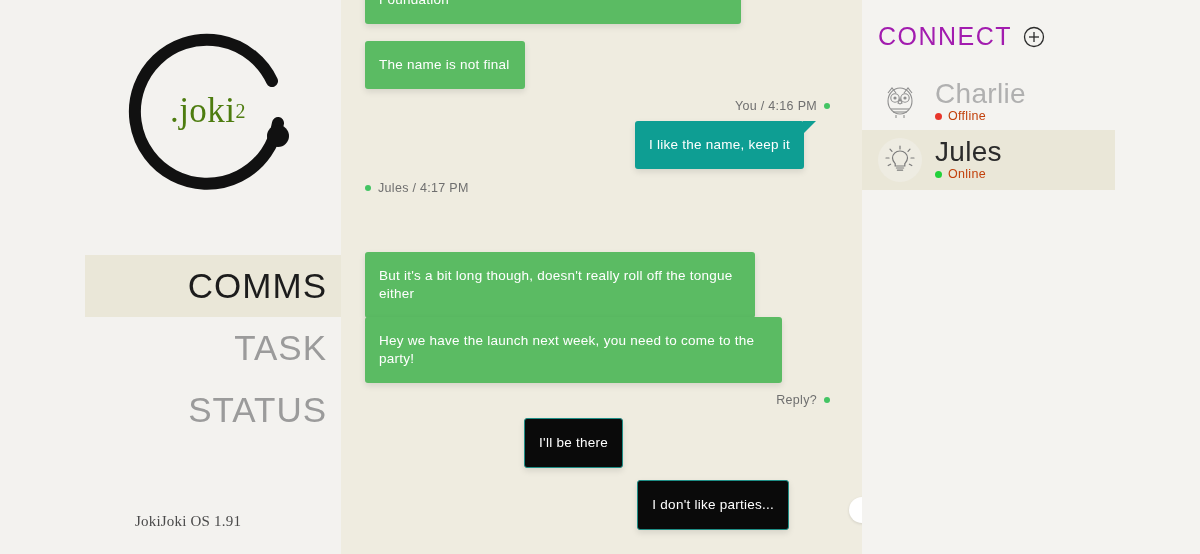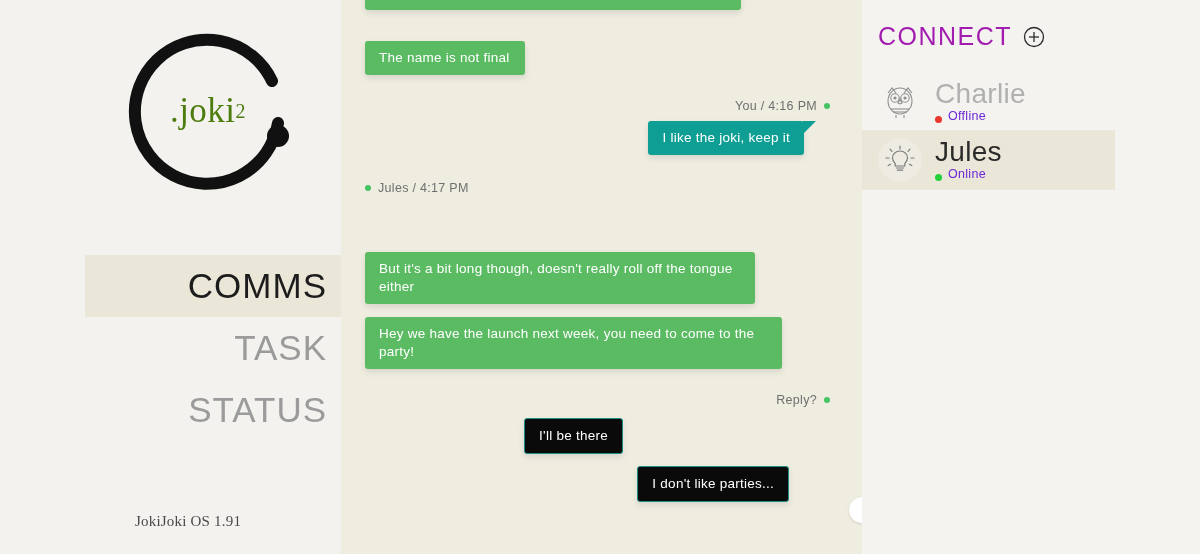--- a/index.html
+++ b/index.html
@@ -59,21 +59,21 @@
     font-size:12.5px; color:#6f6f6f; letter-spacing:0.3px;
     display:flex; align-items:center; gap:7px;
     white-space:nowrap;
   }
   .dot { width:6px; height:6px; border-radius:50%; display:inline-block; }
   .dot.green { background:#43c463; }
 
   .bubble {
     position:relative;
     border-radius:3px;
-    padding:8px 14px;
+    padding:15px 14px;
     font-size:13.5px;
     line-height:18px;
     color:#ffffff;
     letter-spacing:0.25px;
     box-shadow:0 3px 6px rgba(0,0,0,0.10);
   }
   .bubble.green { background:#5bbb63; }
   .bubble.teal  { background:#0e9e93; }
   .bubble.black { background:#0a0a0a; border:1px solid #1e8e86; }
 
@@ -114,21 +114,21 @@
     display:flex; align-items:center; justify-content:center;
     flex:0 0 44px;
   }
   .avatar.active-av { background:#eeece2; }
   .avatar svg { display:block; }
   .c-info { display:flex; flex-direction:column; gap:2px; }
   .c-name { font-size:28px; letter-spacing:0.3px; line-height:26px; }
   .c-name.off { color:#b0b0b0; }
   .c-name.on  { color:#2b2b2b; }
   .c-status {
-    font-size:12.5px; color:#6d28d9; display:flex; align-items:flex-end; gap:6px;
+    font-size:12.5px; color:#c2410c; display:flex; align-items:center; gap:6px;
     letter-spacing:0.3px;
   }
   .sdot { width:7px; height:7px; border-radius:50%; display:inline-block; }
   .sdot.red   { background:#e8362b; }
   .sdot.green { background:#22d13a; }
 
   
   #scroll-handle {
     position:absolute; left:849px; top:497px;
     width:26px; height:26px; border-radius:50%;
@@ -176,21 +176,21 @@
   <div class="msg-row" style="left:24px; top:41px;">
     <div class="bubble green" style="width:160px;">The name is not final</div>
   </div>
 
   <div class="msg-row" style="left:0px; top:99px; width:497px;">
     <div class="meta" style="justify-content:flex-end; padding-right:8px;">
       <span>You / 4:16 PM</span>
       <span class="dot green"></span>
     </div>
     <div style="display:flex; justify-content:flex-end; padding-right:34px; margin-top:8px;">
-      <div class="bubble teal tail-right">I like the joki, keep it</div>
+      <div class="bubble teal tail-right">I like the name, keep it</div>
     </div>
   </div>
 
   <div class="msg-row" style="left:24px; top:181px;">
     <div class="meta">
       <span class="dot green"></span>
       <span>Jules / 4:17 PM</span>
     </div>
   </div>
 

